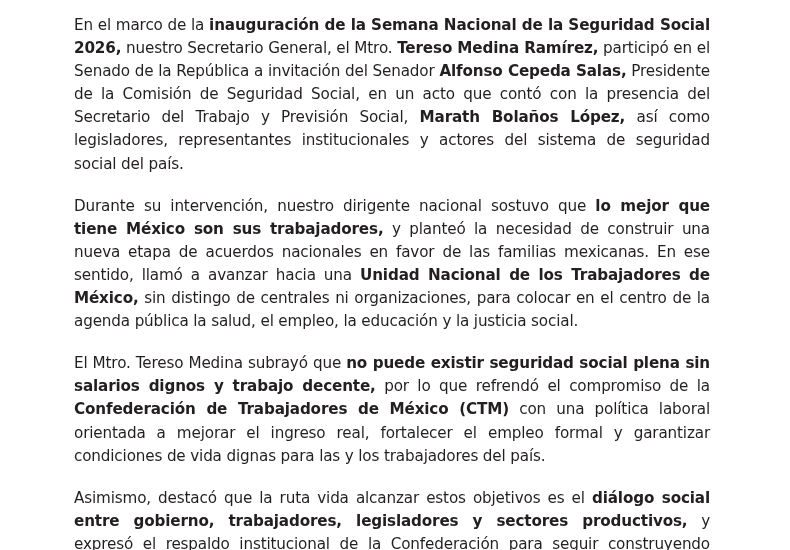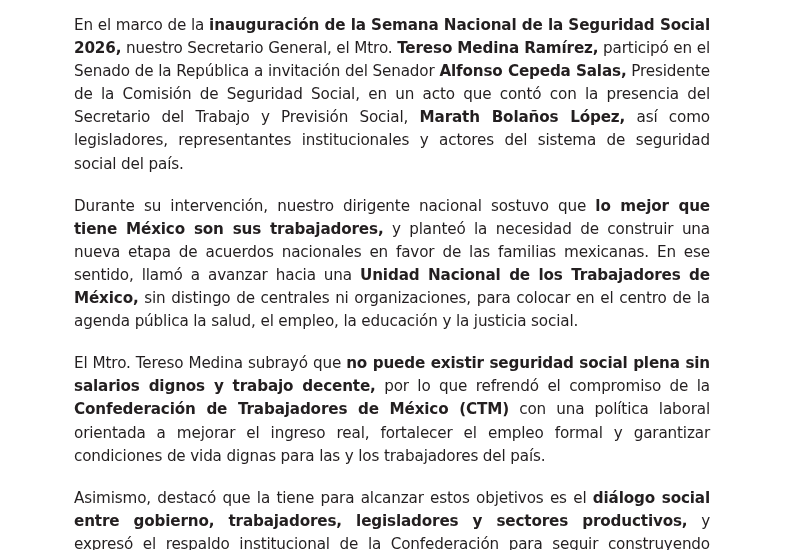--- a/index.html
+++ b/index.html
@@ -37,15 +37,15 @@
     font-weight: bold;
   }
 </style>
 </head>
 <body>
 
 <div id="doc">
   <p class="para"><span>En el marco de la </span><span class="b">inauguración de la Semana Nacional de la Seguridad Social 2026,</span><span> nuestro Secretario General, el Mtro. </span><span class="b">Tereso Medina Ramírez,</span><span> participó en el Senado de la República a invitación del Senador </span><span class="b">Alfonso Cepeda Salas,</span><span> Presidente de la Comisión de Seguridad Social, en un acto que contó con la presencia del Secretario del Trabajo y Previsión Social, </span><span class="b">Marath Bolaños López,</span><span> así como legisladores, representantes institucionales y actores del sistema de seguridad social del país.</span></p>
   <p class="para"><span>Durante su intervención, nuestro dirigente nacional sostuvo que </span><span class="b">lo mejor que tiene México son sus trabajadores,</span><span> y planteó la necesidad de construir una nueva etapa de acuerdos nacionales en favor de las familias mexicanas. En ese sentido, llamó a avanzar hacia una </span><span class="b">Unidad Nacional de los Trabajadores de México,</span><span> sin distingo de centrales ni organizaciones, para colocar en el centro de la agenda pública la salud, el empleo, la educación y la justicia social.</span></p>
   <p class="para"><span>El Mtro. Tereso Medina subrayó que </span><span class="b">no puede existir seguridad social plena sin salarios dignos y trabajo decente,</span><span> por lo que refrendó el compromiso de la </span><span class="b">Confederación de Trabajadores de México (CTM)</span><span> con una política laboral orientada a mejorar el ingreso real, fortalecer el empleo formal y garantizar condiciones de vida dignas para las y los trabajadores del país.</span></p>
-  <p class="para"><span>Asimismo, destacó que la tiene para alcanzar estos objetivos es el </span><span class="b">diálogo social entre gobierno, trabajadores, legisladores y sectores productivos,</span><span> y expresó el respaldo institucional de la Confederación para seguir construyendo soluciones de fondo en materia laboral y social.</span></p>
+  <p class="para"><span>Asimismo, destacó que la ruta vida alcanzar estos objetivos es el </span><span class="b">diálogo social entre gobierno, trabajadores, legisladores y sectores productivos,</span><span> y expresó el respaldo institucional de la Confederación para seguir construyendo soluciones de fondo en materia laboral y social.</span></p>
 
 </div>
 
 </body></html>

